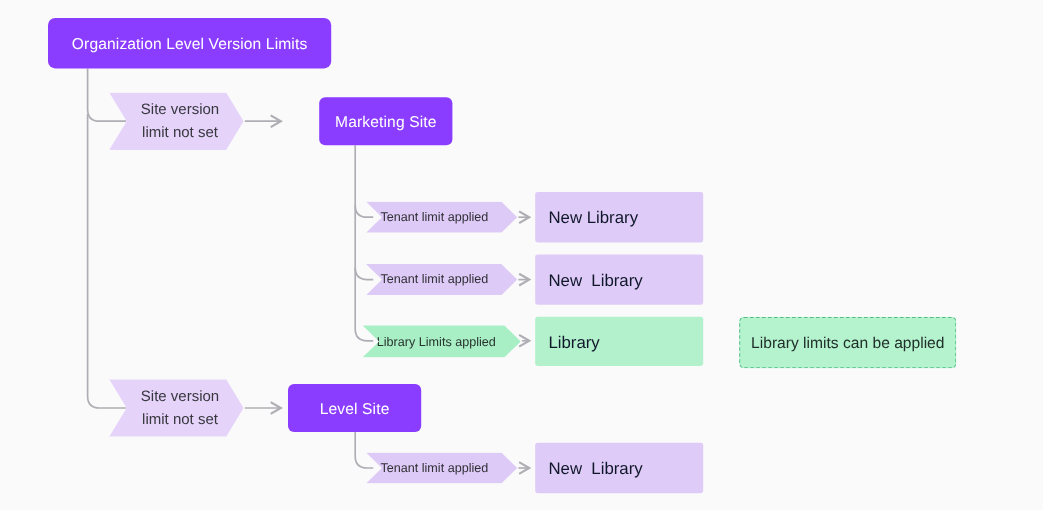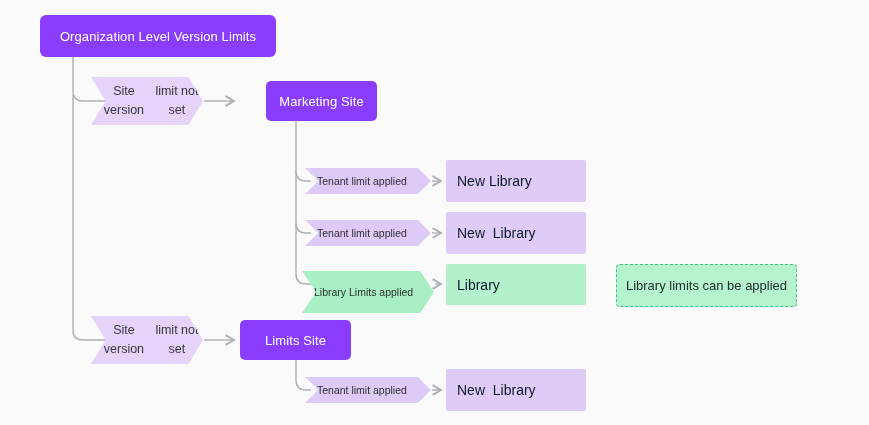--- a/index.html
+++ b/index.html
@@ -31,21 +31,21 @@
     color: #FFFFFF;
     font-weight: 400;
     font-size: 13px;
     letter-spacing: 0.1px;
   }
 
   
   .chevron-lg {
     background: #E5D3FA;
     clip-path: polygon(0% 0%, 87% 0%, 100% 50%, 87% 100%, 0% 100%, 13% 50%);
-    flex-direction: row;
+    flex-direction: column;
     justify-content: center;
     font-size: 12.5px;
     line-height: 19px;
     color: #38383F;
     text-align: center;
     padding-left: 6px;
   }
 
   
   .chevron-sm {
@@ -129,38 +129,38 @@
     <span class="lbl">New Library</span>
   </div>
 
   <div class="node chevron-sm" style="left:305px; top:220px; width:126px; height:26px;">
     <span class="lbl">Tenant limit applied</span>
   </div>
   <div class="node result-box" style="left:446px; top:212px; width:140px; height:42px;">
     <span class="lbl">New  Library</span>
   </div>
 
-  <div class="node chevron-sm green" style="left:302px; top:271px; width:132px; height:42px;">
+  <div class="node chevron-sm green" style="left:302px; top:271px; width:132px; height:27px;">
     <span class="lbl">Library Limits applied</span>
   </div>
   <div class="node result-box green" style="left:446px; top:264px; width:140px; height:41px;">
     <span class="lbl">Library</span>
   </div>
 
   <div class="node annotation-box" style="left:600px; top:264px; width:181px; height:43px;">
     <span class="lbl">Library limits can be applied</span>
   </div>
 
   <div class="node chevron-lg" style="left:91px; top:316px; width:112px; height:48px;">
     <span class="lbl">Site version</span>
     <span class="lbl">limit not set</span>
   </div>
 
   <div class="node purple-box" style="left:240px; top:320px; width:111px; height:40px; border-radius:5px;">
-    <span class="lbl">Limits Site</span>
+    <span class="lbl">Level Site</span>
   </div>
 
   <div class="node chevron-sm" style="left:305px; top:377px; width:126px; height:26px;">
     <span class="lbl">Tenant limit applied</span>
   </div>
   <div class="node result-box" style="left:446px; top:369px; width:140px; height:42px;">
     <span class="lbl">New  Library</span>
   </div>
 
 </div>

